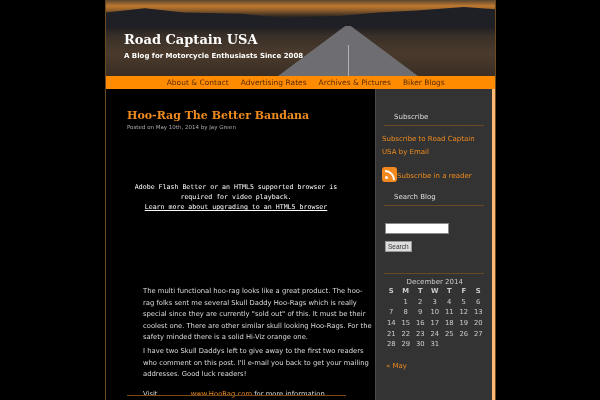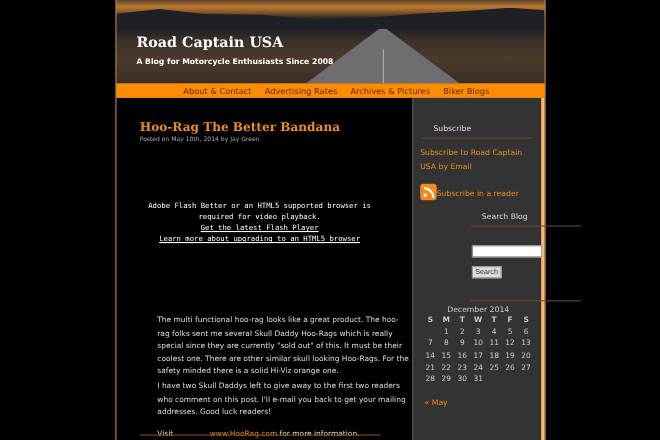--- a/index.html
+++ b/index.html
@@ -56,42 +56,41 @@
     <a>Biker Blogs</a>
   </div>
 
   <div id="main">
     <h2 class="post-title">Hoo-Rag The Better Bandana</h2>
     <div class="post-meta">Posted on May 10th, 2014 by Jay Green</div>
 
     <div class="flash">
       <div>Adobe Flash Better or an HTML5 supported browser is</div>
       <div>required for video playback.</div>
-      <a>Get the latest Flash Player</a>
       <a>Learn more about upgrading to an HTML5 browser</a>
     </div>
 
     <p class="para" style="top:181px;">The multi functional hoo-rag looks like a great product. The hoo-rag folks sent me several Skull Daddy Hoo-Rags which is really special since they are currently "sold out" of this. It must be their coolest one. There are other similar skull looking Hoo-Rags. For the safety minded there is a solid Hi-Viz orange one.</p>
     <p class="para" style="top:241px;">I have two Skull Daddys left to give away to the first two readers who comment on this post. I'll e-mail you back to get your mailing addresses. Good luck readers!</p>
     <p class="para" style="top:284px;"><span>Visit </span><a>www.HooRag.com</a><span> for more information.</span></p>
     <div class="post-sep"></div>
   </div>
 
   <div id="sidebar">
     <div class="w-sub">
       <div class="wtitle">Subscribe</div>
       <div style="padding:5px 6px 0 6px;line-height:9px;">
         <a class="orange">Subscribe to Road Captain USA by Email</a>
       </div>
       <div style="padding:6px 0 0 6px;">
         <span class="rss"></span><a class="orange">Subscribe in a reader</a>
       </div>
     </div>
 
-    <div style="position:absolute;top:100px;left:0;width:116px;margin-left:44px;">
+    <div style="position:absolute;top:100px;left:0;width:116px;">
       <div class="wtitle">Search Blog</div>
       <div style="padding:17px 0 0 9px;">
         <input type="text" style="width: 60px; height: 7px; border: 1px solid rgb(136, 136, 136); padding: 1px; display: block; font-size: 6px;" value="">
         <button style="font-size:6.5px;padding:1px 2px;margin-top:1px;background:#ddd;border:1px solid #999;color:#333;">Search</button>
       </div>
       <div style="margin:20px 8px 0 8px;height:1px;background:#6b4a22;"></div>
     </div>
 
     <div style="position:absolute;top:189px;left:0;width:116px;">
       <table class="cal">

